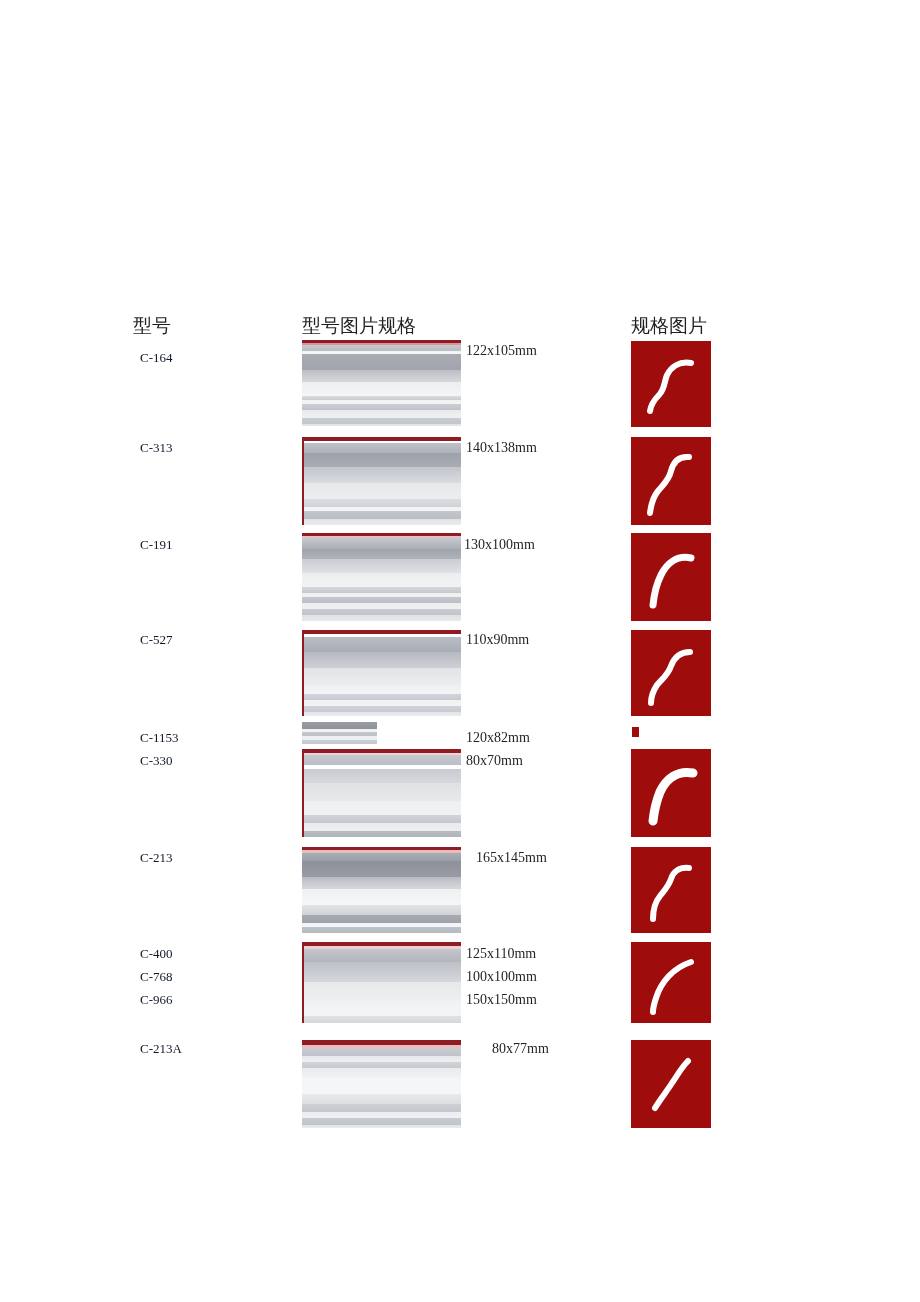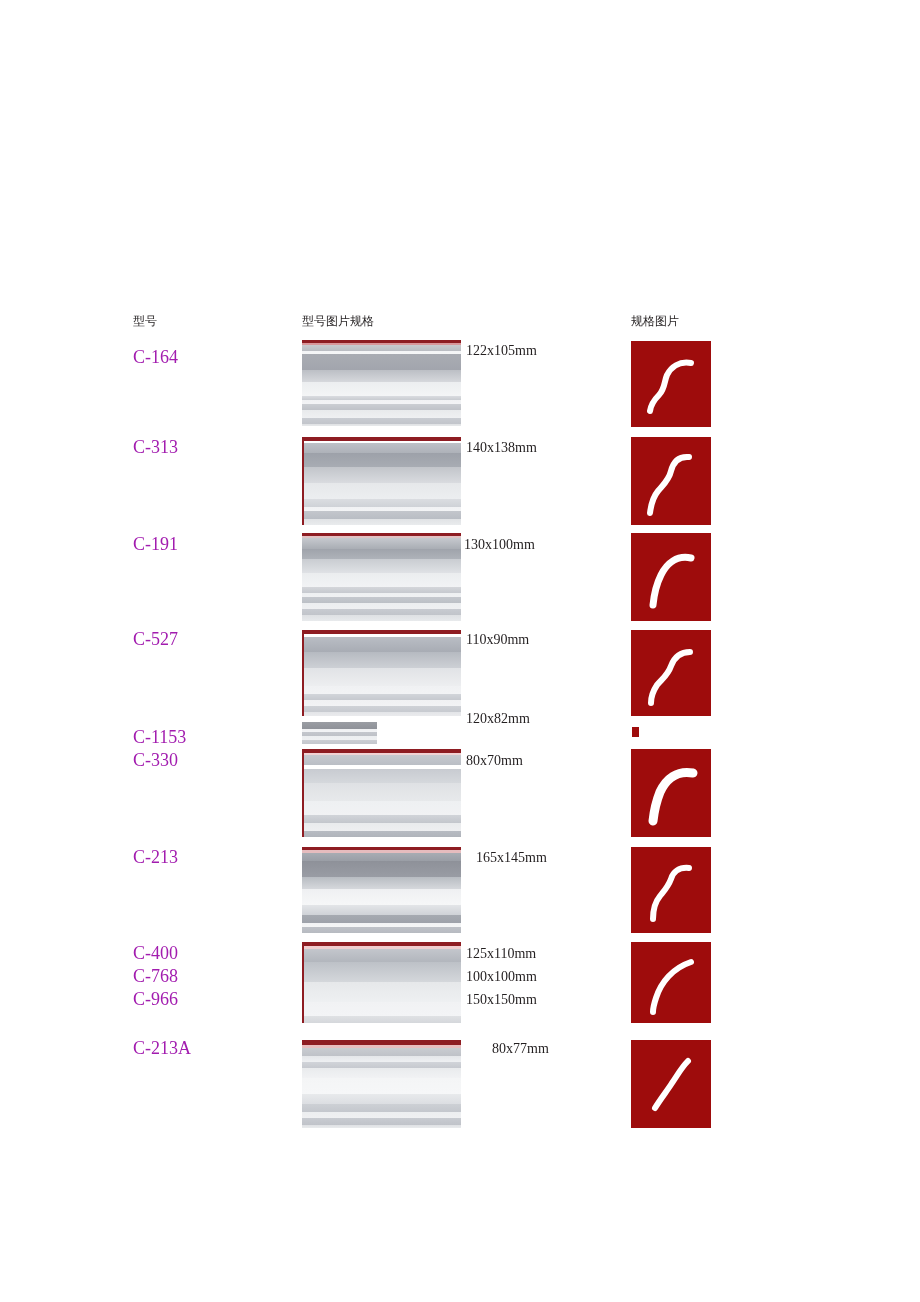--- a/index.html
+++ b/index.html
@@ -33,36 +33,36 @@
     font-weight: 400;
     letter-spacing: 0.5px;
     color: #3b3b3b;
     white-space: nowrap;
   }
 
   
   .col-head {
     position: absolute;
     font-family: "Liberation Serif", "DejaVu Serif", serif;
-    font-size: 12px;
+    font-size: 19px;
     color: #231f20;
     white-space: nowrap;
   }
   .col-head.h-model  { left: 133px; top: 313px; }
   .col-head.h-spec   { left: 302px; top: 313px; }
   .col-head.h-thumb  { left: 631px; top: 313px; }
 
   
   .model-label {
     position: absolute;
-    left: 133px;
-    font-size: 18px;
+    left: 140px;
+    font-size: 13px;
     line-height: 17px;
     white-space: nowrap;
-    color: #a21caf;
+    color: #0f172a;
   }
   .size-label {
     position: absolute;
     font-size: 14px;
     line-height: 17px;
     white-space: nowrap;
     color: #231f20;
   }
 
   
@@ -279,21 +279,21 @@
         <path d="M59 22 C49 22 43 28 40 36 C37 45 31 49 26 55 C22 61 20 67 20 73" stroke="#ffffff" stroke-width="6" fill="none" stroke-linecap="round" stroke-linejoin="round"></path>
       </svg>
     </div>
   </div>
 
   <div>
     <div class="model-label" style="top:729px;">C-1153</div>
     <div class="molding m-1153" style="left:302px; top:722px; width:75px; height:22px;">
       <div class="body"></div>
     </div>
-    <div class="size-label" style="left:466px; top:710px;">120x82mm</div>
+    <div class="size-label" style="left:466px; top:729px;">120x82mm</div>
     <div class="profile-thumb tiny" style="left:632px; top:727px; width:7px; height:10px;"></div>
   </div>
 
   <div>
     <div class="model-label" style="top:752px;">C-330</div>
     <div class="molding m-330" style="left:302px; top:749px; width:159px; height:88px;">
       <div class="body"></div>
       <div class="edge-left"></div>
     </div>
     <div class="size-label" style="left:466px; top:752px;">80x70mm</div>

